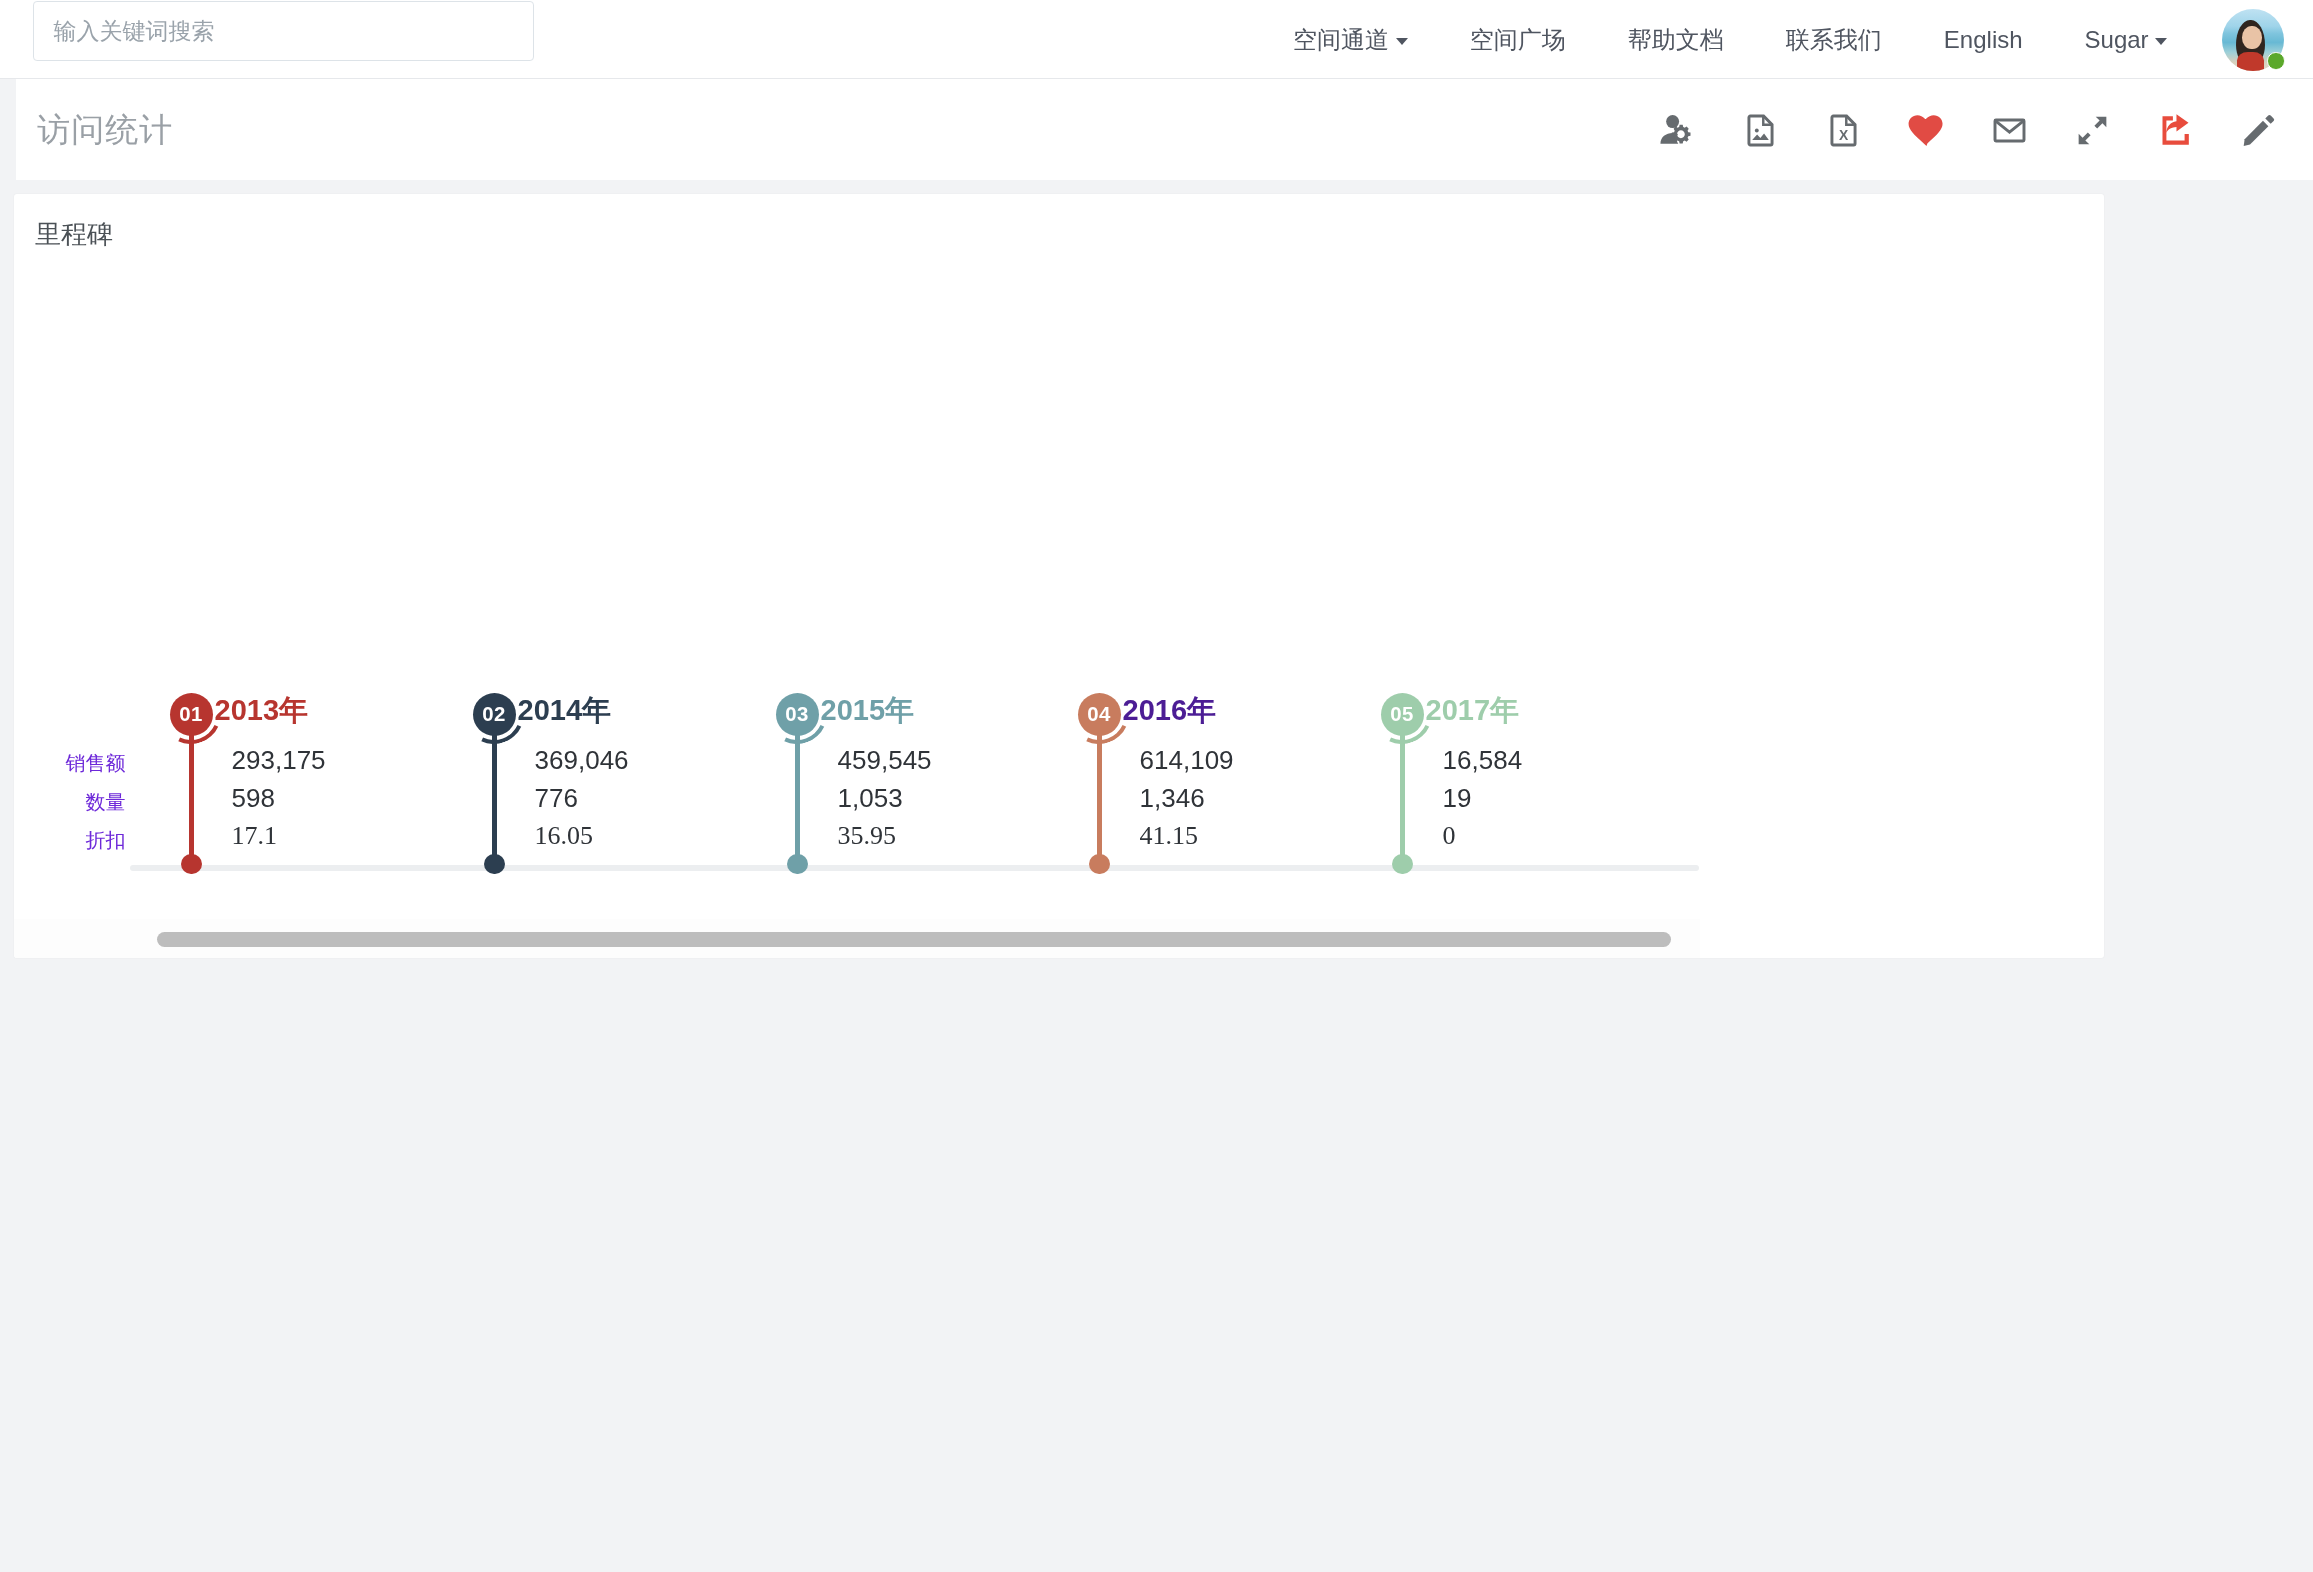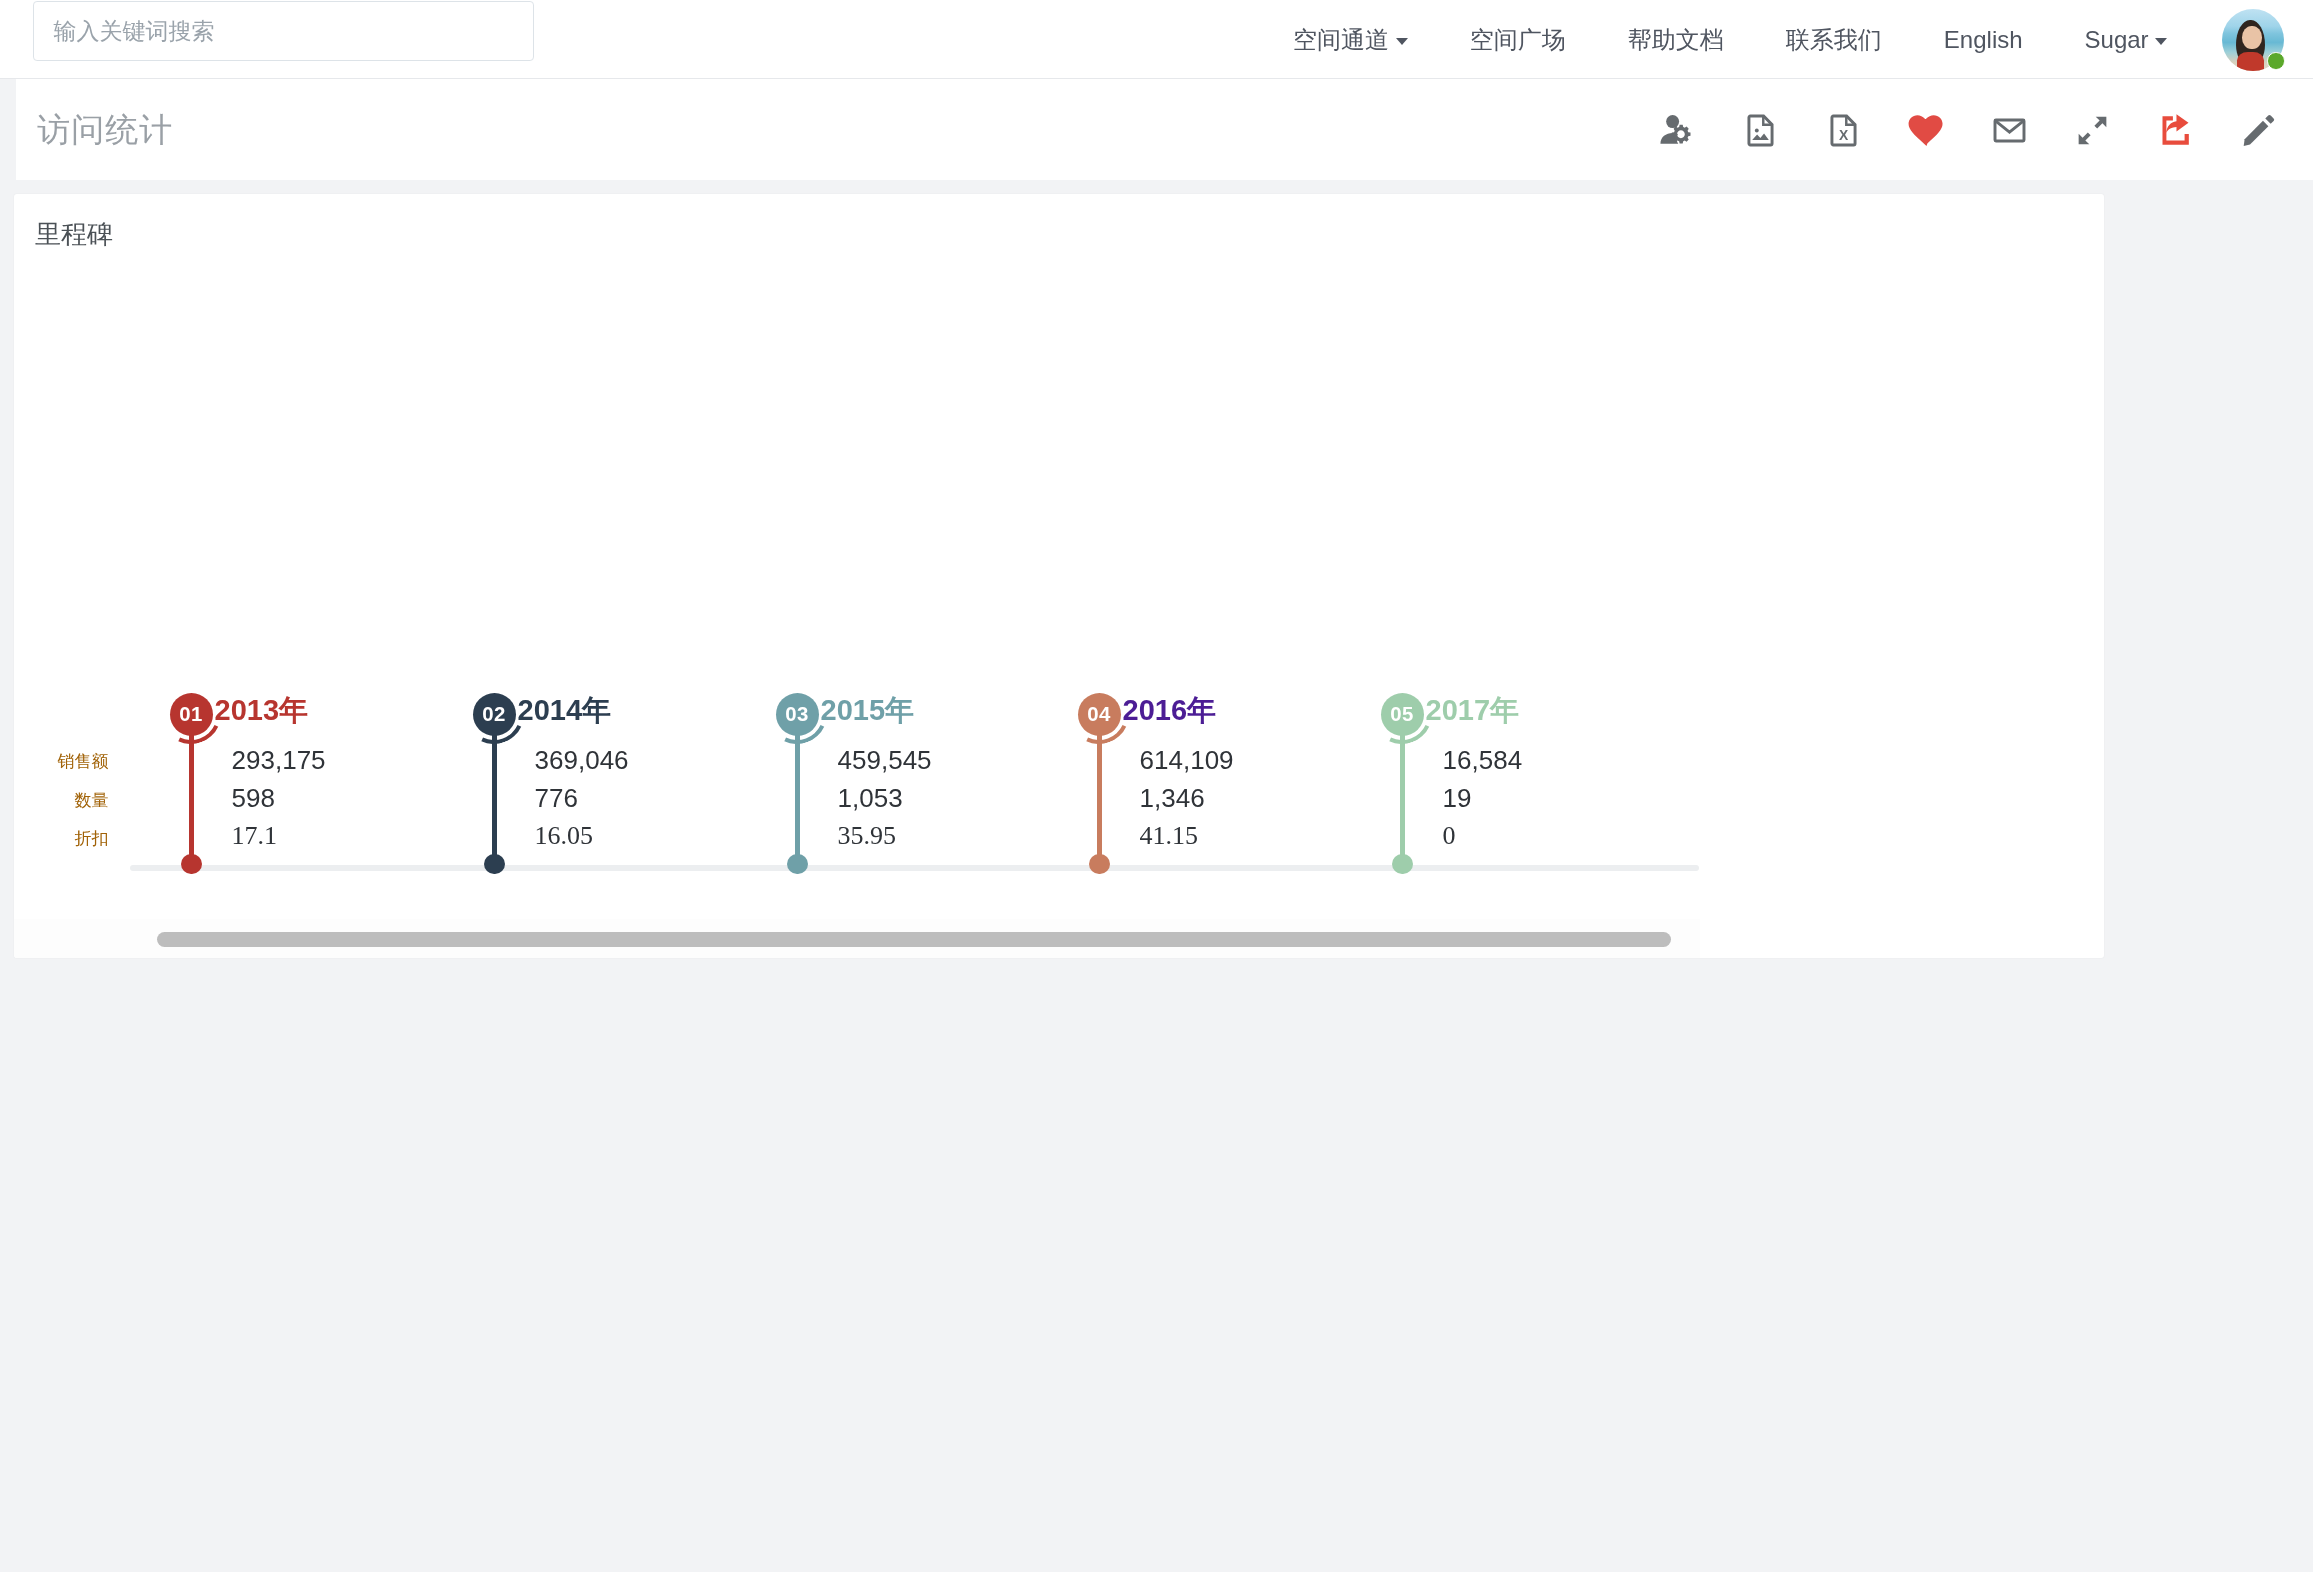--- a/index.html
+++ b/index.html
@@ -116,22 +116,22 @@
     width: 1686px; height: 642px;
     overflow: hidden;
   }
   .chart-inner { position: relative; width: 1686px; height: 642px; }
 
   
   .row-labels {
     position: absolute; left: 0; top: 0; width: 116px; height: 642px;
   }
   .row-label {
-    position: absolute; right: 21px;
-    font-size: 17px; color: #a16207; text-align: right;
+    position: absolute; right: 4px;
+    font-size: 20px; color: #6d28d9; text-align: right;
     white-space: nowrap;
   }
   .row-label.r0 { top: 480px; }
   .row-label.r1 { top: 519px; }
   .row-label.r2 { top: 557px; }
 
   
   .baseline {
     position: absolute; left: 116px; top: 595px;
     width: 1569px; height: 6.8px;

